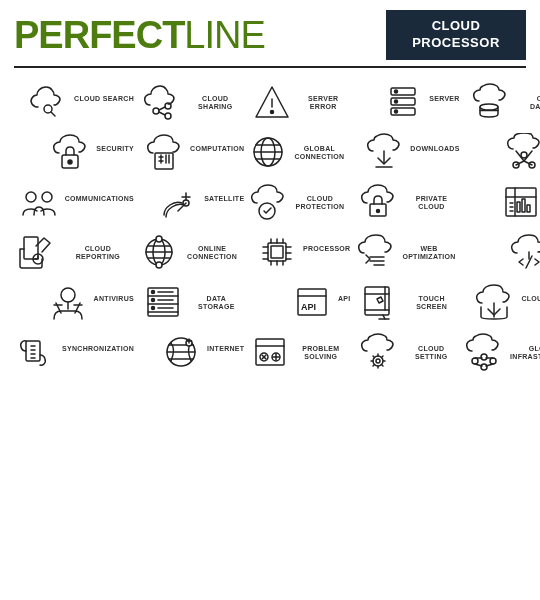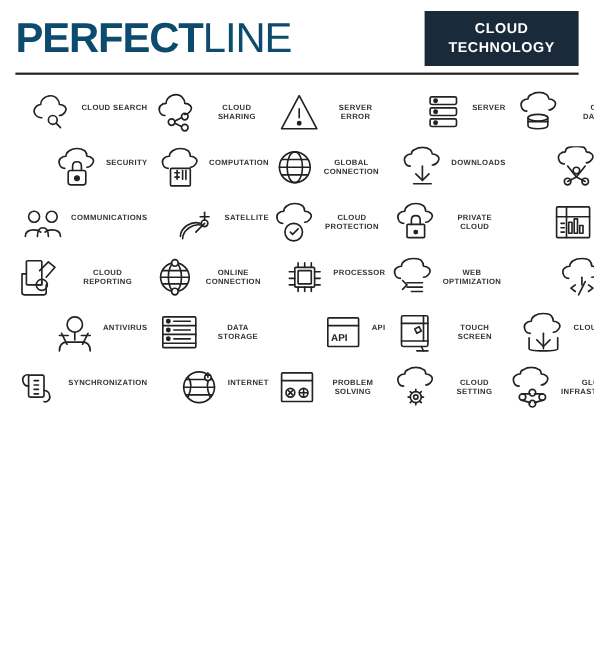--- a/index.html
+++ b/index.html
@@ -13,21 +13,21 @@
     .header {
       display: flex;
       align-items: center;
       justify-content: space-between;
       padding: 10px 14px 6px 14px;
     }
     .header-title {
       font-size: 38px;
       font-weight: 900;
       letter-spacing: -1px;
-      color: #0c4a6e;
+      color: #4d7c0f;
       line-height: 1;
     }
     .header-title span.line-word {
       font-weight: 300;
     }
     .header-badge {
       background: #1a2a3a;
       color: #fff;
       font-size: 13px;
       font-weight: 700;
@@ -84,21 +84,21 @@
     }
   </style>
 </head>
 <body>
 
 <div class="header">
   <div class="header-title">
     <span>PERFECT</span><span class="line-word">LINE</span>
   </div>
   <div class="header-badge">
-    <span>CLOUD TECHNOLOGY</span>
+    <span>CLOUD PROCESSOR</span>
   </div>
 </div>
 <div class="divider"></div>
 
 <div class="icons-grid">
 
   <div class="icon-item">
     <div class="icon-svg">
       <svg viewBox="0 0 40 38">
           <path d="M10 24 Q6 24 4 21 Q2 18 4 15 Q6 12 9 12 Q9 9 11 7 Q14 4 18 4 Q22 4 24 7 Q26 9 26 12 Q29 12 31 14 Q33 16 31 19 Q29 22 26 22"></path>

